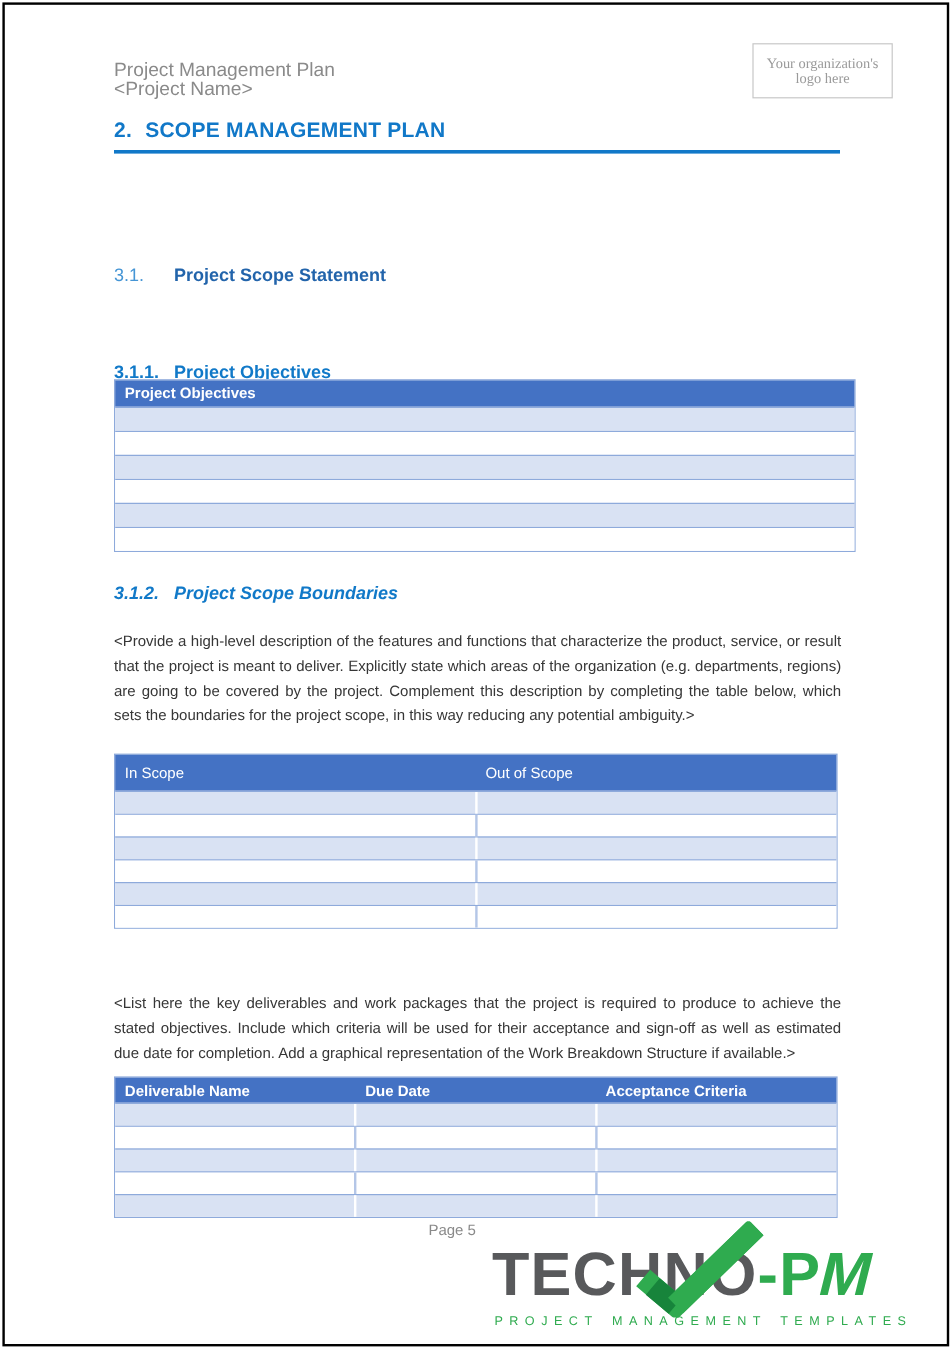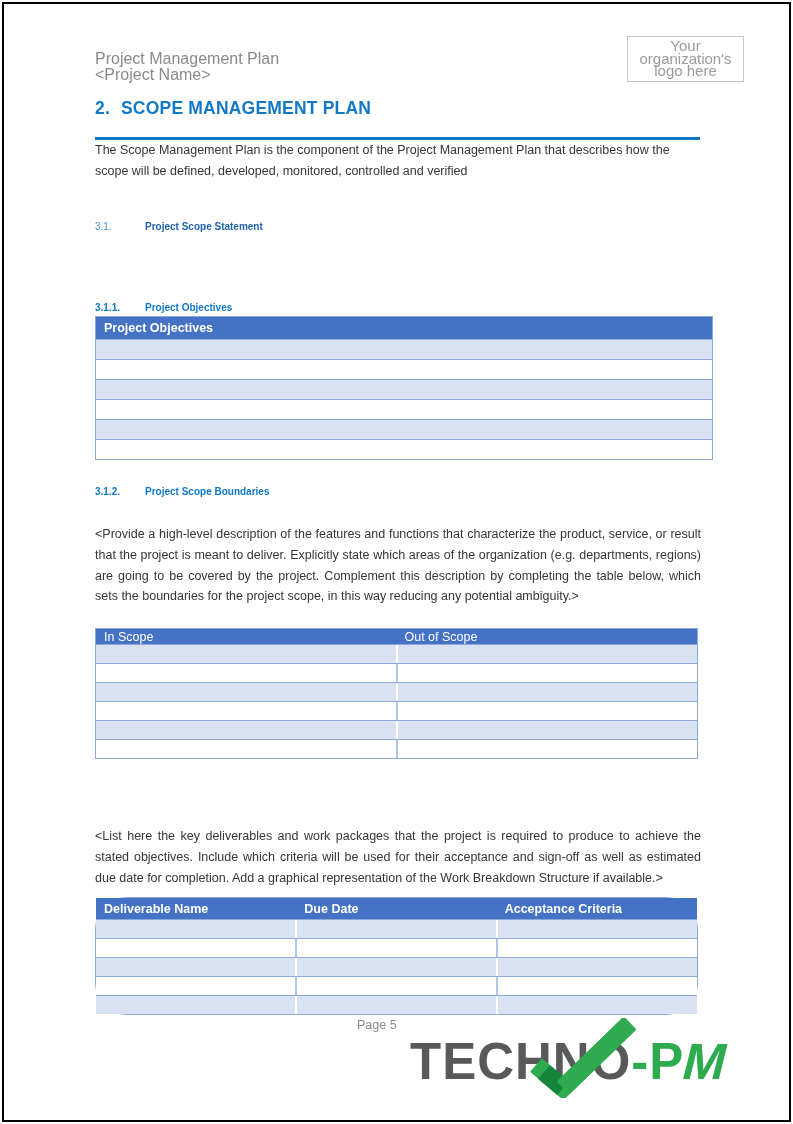--- a/index.html
+++ b/index.html
@@ -6,53 +6,53 @@
   .page{
     position:relative;width:793px;height:1124px;background:#fff;overflow:hidden;
     font-family:"Liberation Sans",sans-serif;color:#363636;
   }
   .frame{position:absolute;left:2px;top:2px;right:2px;bottom:2px;border:2px solid #000;pointer-events:none;}
 
   
   .doc-header{position:absolute;left:95px;top:51px;font-size:16px;line-height:16px;color:#8a8a8a;}
   .logo-box{
     position:absolute;left:627px;top:36px;width:103px;height:44px;border:1px solid #c7c7c7;
-    color:#9a9a9a;font-size:15px;line-height:12.5px;text-align:center;
-    display:flex;align-items:center;justify-content:center;padding:0 6px;box-sizing:content-box;
+    color:#9a9a9a;font-size:12px;line-height:12.5px;text-align:center;
+    display:flex;align-items:center;justify-content:center;padding:0 6px;box-sizing:content-box;font-family:Liberation Serif, serif;
   }
 
   
   .h1{
     position:absolute;left:95px;top:98px;width:605px;
     font-size:17.5px;font-weight:bold;color:#1178C8;
-    border-bottom:3px solid #1178C8;padding-bottom:18px;letter-spacing:.2px;
+    border-bottom:3px solid #1178C8;padding-bottom:6px;letter-spacing:.2px;
   }
   .h1 .num{display:inline-block;width:26px;}
-  .h2,.h3{position:absolute;left:95px;font-size:10px;font-weight:bold;white-space:nowrap;}
+  .h2,.h3{position:absolute;left:95px;font-size:15px;font-weight:bold;white-space:nowrap;}
   .h2 .num{display:inline-block;width:50px;color:#4595D5;font-weight:normal;}
   .h2 .ttl{color:#2264AB;}
   .h3 .num{display:inline-block;width:50px;color:#1179C8;}
   .h3 .ttl{color:#1179C8;}
-  .h2-31{top:221px;} .h3-311{top:256px;margin-top:46px;} .h3-312{top:486px;} .h2-32{top:794px;}
+  .h2-31{top:221px;} .h3-311{top:256px;margin-top:46px;} .h3-312{top:486px;font-style:italic;} .h2-32{top:794px;}
 
   
   .para{position:absolute;left:95px;width:606px;font-size:12.5px;line-height:20.8px;color:#363636;}
   .p-intro{top:140px;}
   .p-obj-note{top:289px;}
   .p-312{top:524px;text-align:justify;}
   .p-32{top:826px;text-align:justify;}
 
   
   .tbl{position:absolute;left:95px;border:1px solid #8EAADB;box-sizing:border-box;background:#fff;}
   .tbl-objectives{top:316px;width:618px;}
   .tbl-scope{top:628px;width:603px;}
-  .tbl-wbs{top:897px;width:603px;border-radius:32px;}
+  .tbl-wbs{top:897px;width:603px;}
   .tbl-head{display:flex;background:#4472C4;color:#fff;font-size:12.5px;align-items:stretch;}
   .tbl-objectives .tbl-head{height:22px;font-weight:bold;}
-  .tbl-scope .tbl-head{height:15px;font-weight:normal;}
+  .tbl-scope .tbl-head{height:30px;font-weight:normal;}
   .tbl-wbs .tbl-head{height:21px;font-weight:bold;}
   .tbl-head-cell{flex:1;display:flex;align-items:center;padding-left:8px;}
   .tbl-row{display:flex;border-top:1px solid #8EAADB;background:#fff;}
   .tbl-objectives .tbl-row{height:19px;}
   .tbl-scope .tbl-row{height:18px;}
   .tbl-wbs .tbl-row{height:18px;}
   .tbl-row.alt{background:#D9E2F3;}
   .tbl-cell{flex:1;}
   .tbl-cell + .tbl-cell{border-left:2px solid #fff;}
   .tbl-row:not(.alt) .tbl-cell + .tbl-cell{border-left:2px solid #B4C6E7;}
@@ -84,21 +84,20 @@
     <div>&lt;Project Name&gt;</div>
   </div>
   <div class="logo-box">
     <span>Your organization's logo here</span>
   </div>
 
   <div class="h1">
     <span class="num">2.</span><span>SCOPE MANAGEMENT PLAN</span>
   </div>
 
-  <div class="para p-intro">The Scope Management Plan is the component of the Project Management Plan that describes how the scope will be defined, developed, monitored, controlled and verified</div>
 
   <div class="h2 h2-31">
     <span class="num">3.1.</span><span class="ttl">Project Scope Statement</span>
   </div>
 
   <div class="h3 h3-311">
     <span class="num">3.1.1.</span><span class="ttl">Project Objectives</span>
   </div>
 
   <div class="tbl tbl-objectives">
@@ -200,14 +199,15 @@
 
   <div class="brand-logo">
     <div class="brand-main">
       <span class="brand-gray">TECH</span><span class="brand-gray">NO</span><span class="brand-green">-P</span><span class="brand-green brand-m">M</span>
     </div>
     <svg class="brand-check" viewBox="0 0 114 80" xmlns="http://www.w3.org/2000/svg">
       <path d="M10 47 L37 70 L104 5" stroke="#2FAB4F" stroke-width="18" fill="none"></path>
       <path d="M18 54 L37 70" stroke="#17843B" stroke-width="18" fill="none"></path>
       <path d="M37 70 L104 5" stroke="#2FAB4F" stroke-width="18" fill="none"></path>
     </svg>
+    <div class="brand-sub">PROJECT MANAGEMENT TEMPLATES</div>
   </div>
 </div>
 
 </body></html>

